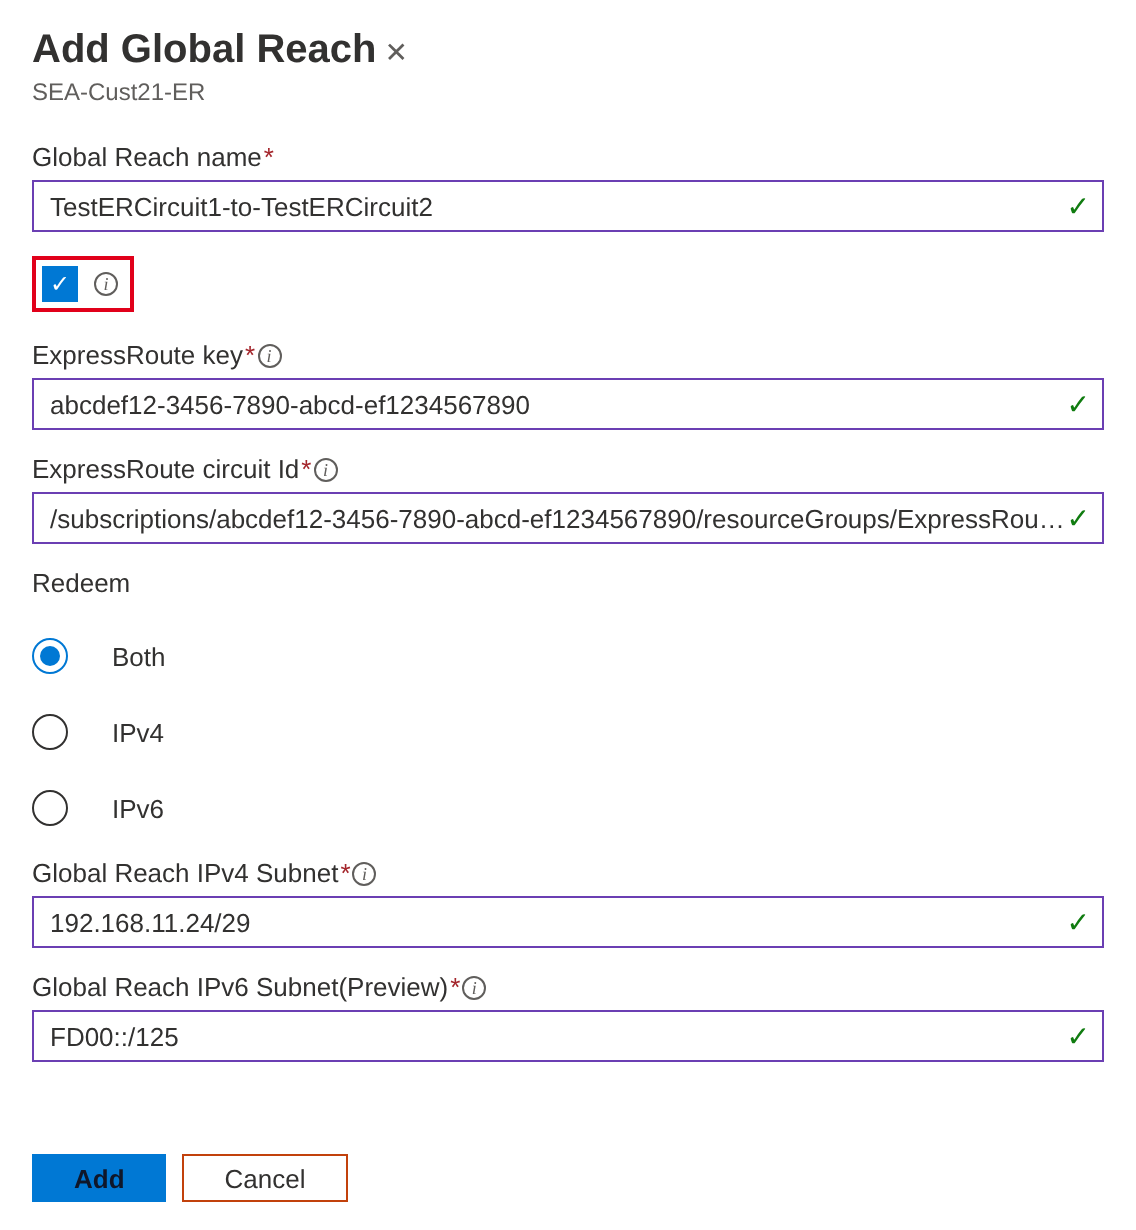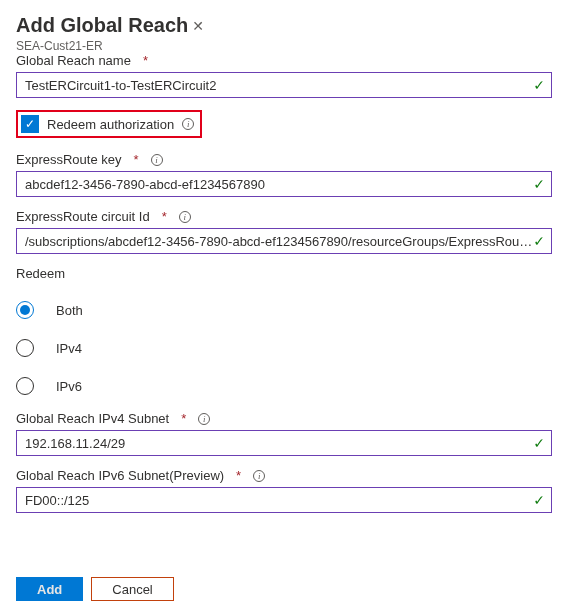--- a/index.html
+++ b/index.html
@@ -8,24 +8,24 @@
       font-size: 13px;
       color: #323130;
       background: #fff;
       width: 568px;
       height: 615px;
       padding: 14px 16px;
       position: relative;
     }
     .header { display: flex; align-items: flex-start; }
     .title { font-size: 20px; font-weight: 600; color: #323130; }
-    .subtitle { font-size: 12px; color: #605e5c; margin-top: 2px; }
+    .subtitle { font-size: 12px; color: #605e5c; margin-top: 2px; margin-bottom: 18px; }
     .close-btn { font-size: 14px; color: #605e5c; cursor: pointer; background: none; border: none; padding: 4px; }
     .field-group { margin-bottom: 12px; }
-    .label-row { display: flex; align-items: center; gap: 12px; margin-bottom: 4px; font-size: 13px; color: #323130; }
+    .label-row { display: flex; align-items: center; gap: 1px; margin-bottom: 4px; font-size: 13px; color: #323130; }
     .req { color: #a4262c; }
     .info-icon {
       width: 12px; height: 12px; border: 1px solid #605e5c; border-radius: 50%;
       display: inline-flex; align-items: center; justify-content: center;
       font-size: 9px; font-style: italic; font-family: Georgia, serif; color: #605e5c;
       cursor: default;
     }
     .input-wrap {
       border: 1px solid #605e5c; height: 26px; display: flex; align-items: center;
       padding: 0 6px 0 8px; width: 100%;
@@ -55,21 +55,21 @@
     .radio.selected::after {
       content: ""; width: 10px; height: 10px; background: #0078d4; border-radius: 50%;
     }
     .footer {
       position: absolute; bottom: 14px; left: 16px; display: flex; gap: 8px;
     }
     .btn {
       height: 24px; padding: 0 20px; font-size: 13px; cursor: pointer;
       display: flex; align-items: center; justify-content: center;
     }
-    .btn-primary { background: #0078d4; color: #e5e5e5; border: 1px solid #0078d4; font-weight: 600; text-align: right; }
+    .btn-primary { background: #0078d4; color: #0f172a; border: 1px solid #0078d4; font-weight: 600; text-align: right; }
     .btn-secondary { background: #fff; color: #323130; border: 1px solid #c2410c; }
     .truncate { white-space: nowrap; overflow: hidden; text-overflow: ellipsis; }
   </style>
 </head>
 <body>
 
 
 
 <div class="header">
   <div>
@@ -89,21 +89,20 @@
   <div class="input-wrap validated">
     <input type="text" value="TestERCircuit1-to-TestERCircuit2" style="">
     <span class="check-icon">✓</span>
   </div>
 </div>
 
 <div class="highlight-box">
   <div class="checkbox">
     <span>✓</span>
   </div>
-  <span>Redeem authorization</span>
   <span class="info-icon">i</span>
 </div>
 
 <div class="field-group">
   <div class="label-row">
     <span>ExpressRoute key</span>
     <span class="req">*</span>
     <span class="info-icon">i</span>
   </div>
   <div class="input-wrap validated">

